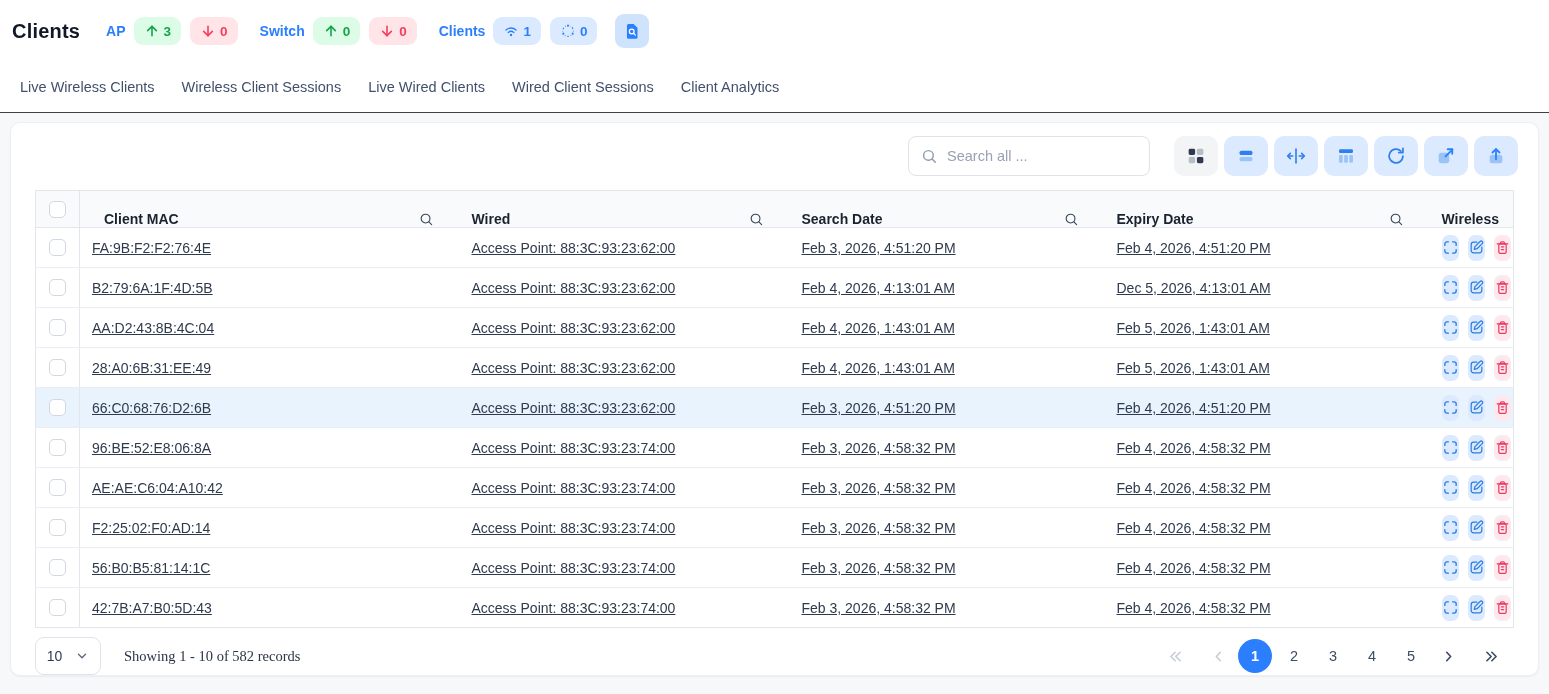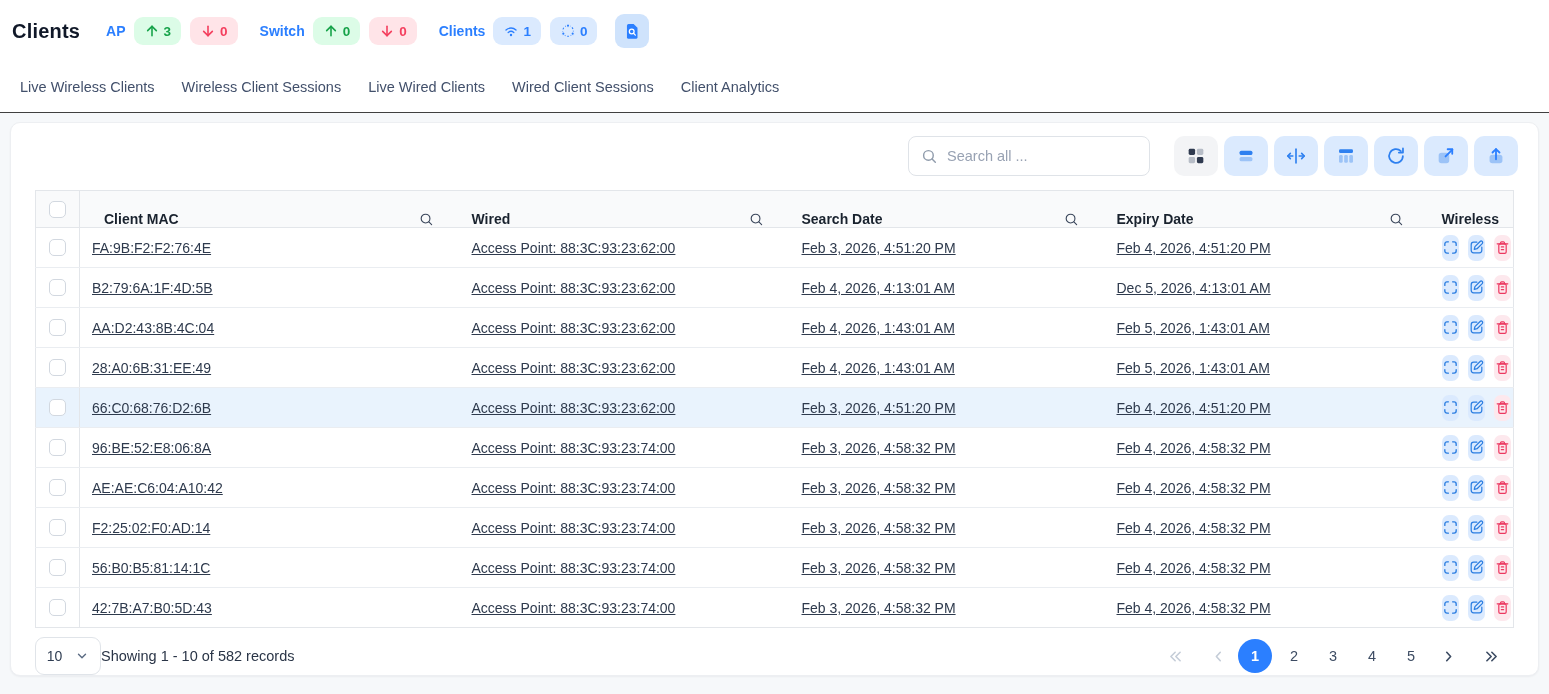--- a/index.html
+++ b/index.html
@@ -65,21 +65,21 @@
   .actions-wrap { display:flex; align-items:center; gap:9px; }
   .act-btn { width:28px; height:26px; border:none; border-radius:7px; display:flex; align-items:center; justify-content:center; cursor:pointer; }
   .act-btn.blue { background:#dbeafe; color:#2a7de1; }
   .act-btn.red  { background:#fde8ed; color:#ec3760; }
   .act-btn svg { width:17px; height:17px; }
 
   
   .card-footer { display:flex; align-items:center; padding:9px 24px; }
   .page-size { width:66px; height:38px; border:1px solid #e0e4e9; border-radius:9px; background:#fff; display:flex; align-items:center; justify-content:center; gap:13px; font-size:14px; color:#2f3d52; cursor:pointer; font-family:inherit; }
   .page-size svg { width:14px; height:14px; color:#5a6a82; }
-  .showing { margin-left:0; font-size:14.5px; color:#2a3547; }
+  .showing { margin-left:23px; font-size:14.5px; color:#2a3547;font-family:Liberation Serif, serif; }
   .pagination { margin-left:auto; display:flex; align-items:center; gap:3px; }
   .nav-btn { width:34px; height:34px; border:none; background:transparent; color:#3d4c63; display:flex; align-items:center; justify-content:center; cursor:pointer; }
   .nav-btn svg { width:17px; height:17px; }
   .nav-btn.dbl { margin:0 6px; }
   .nav-btn.disabled { color:#c5cdd8; cursor:default; }
   .pages { display:flex; align-items:center; gap:5px; }
   .page-btn { width:34px; height:34px; border:none; border-radius:50%; background:transparent; font-size:14.5px; color:#3d4c63; cursor:pointer; font-family:inherit; }
   .page-btn.active { background:#2b7fff; color:#fff; font-weight:700; }
 </style>
 </head>

